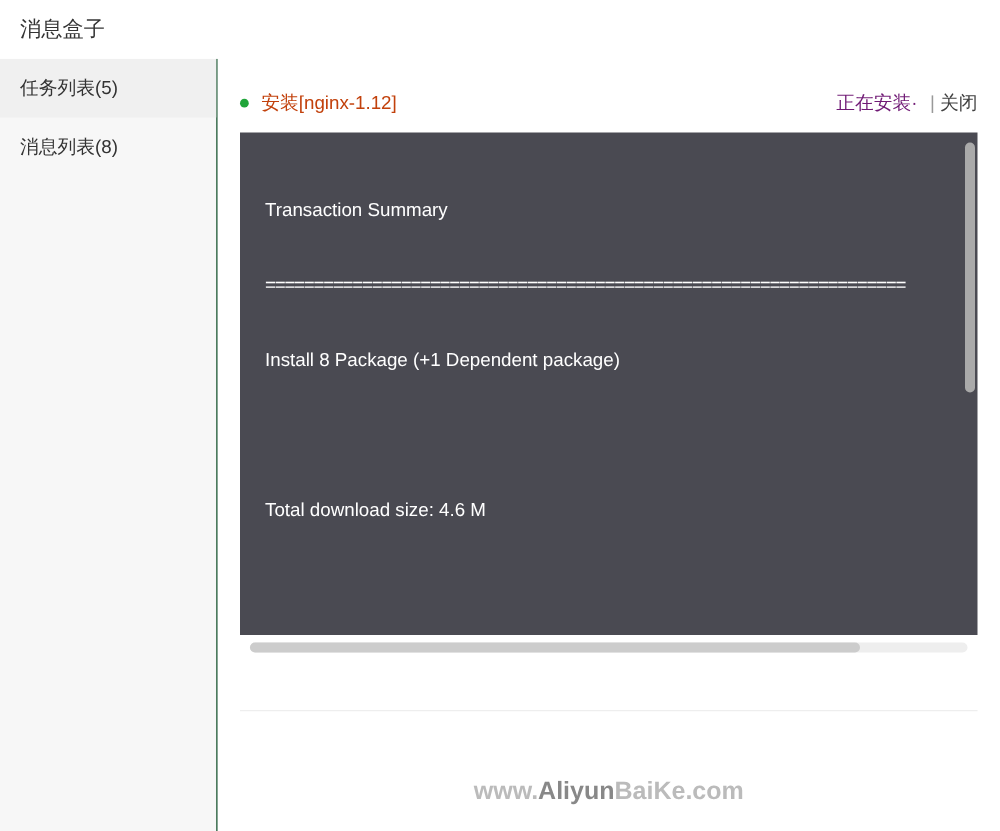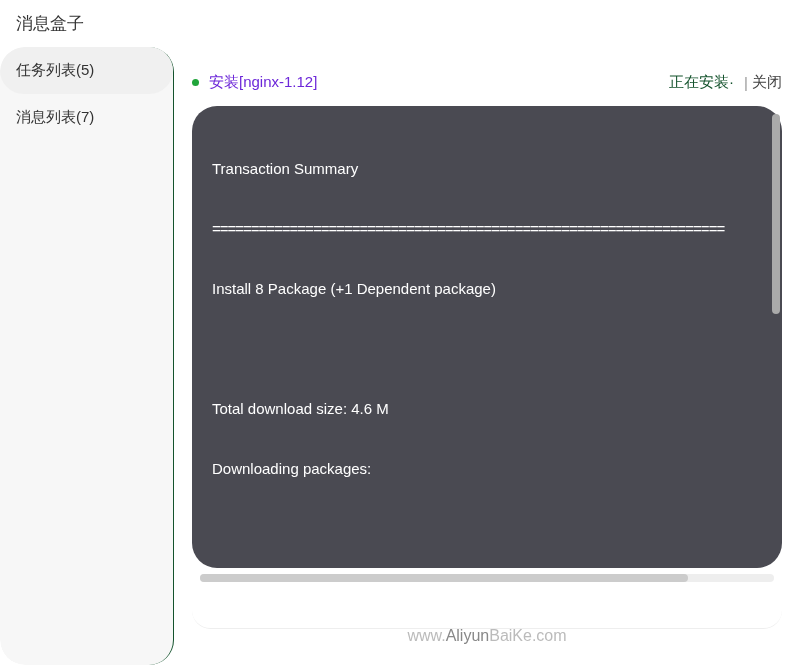--- a/index.html
+++ b/index.html
@@ -1,19 +1,18 @@
 <!DOCTYPE html>
 <html><head>
   <meta charset="utf-8">
   <style>
     * {
       margin: 0;
       padding: 0;
       box-sizing: border-box;
-      border-radius: 25px;
     }
     body {
       font-family: -apple-system, BlinkMacSystemFont, "Segoe UI", sans-serif;
       font-size: 15px;
       color: #333;
       background: #fff;
       width: 800px;
       height: 665px;
       overflow: hidden;
     }
@@ -64,24 +63,24 @@
       width: 7px;
       height: 7px;
       background: #20a53a;
       border-radius: 50%;
       margin-right: 10px;
       flex-shrink: 0;
     }
     .task-title {
       flex: 1;
       font-size: 15px;
-      color: #6d28d9;
+      color: #c2410c;
     }
     .task-status {
-      color: #14532d;
+      color: #701a75;
       font-size: 15px;
       margin-right: 6px;
     }
     .task-divider {
       color: #999;
       margin: 0 4px;
     }
     .task-action {
       color: #404040;
       font-size: 15px;
@@ -142,58 +141,57 @@
       display: flex;
       align-items: center;
       padding: 18px 0;
       border-bottom: 1px solid #eee;
     }
     .watermark {
       position: absolute;
       bottom: 20px;
       left: 50%;
       transform: translateX(-50%);
-      font-size: 16px;
+      font-size: 20px;
       color: #bbb;
       pointer-events: none;
       white-space: nowrap;
-      font-weight: 400;
+      font-weight: 700;
     }
     .watermark .dark {
       color: #888;
     }
   </style>
 </head>
 <body>
 
 <div class="container">
   <div class="header">消息盒子</div>
   <div class="body">
     <div class="sidebar">
       <div class="sidebar-item active">任务列表(5)</div>
-      <div class="sidebar-item">消息列表(7)</div>
+      <div class="sidebar-item">消息列表(8)</div>
     </div>
     <div class="main">
 
       <div class="task">
         <div class="task-header">
           <span class="bullet"></span>
           <span class="task-title">安装[nginx-1.12]</span>
           <span class="task-status">正在安装·</span>
           <span class="task-divider">|</span>
           <span class="task-action">关闭</span>
         </div>
         <div class="console-wrap">
           <div class="console">
 <div>Transaction Summary</div>
 <div class="console-separator">==================================================================</div>
 <div>Install 8 Package (+1 Dependent package)</div>
 <br>
 <div>Total download size: 4.6 M</div>
-<div>Downloading packages:</div>
           </div>
           <div class="scroll-track-v">
             <div class="scroll-thumb-v"></div>
           </div>
           <div class="scroll-track-h">
             <div class="scroll-thumb-h"></div>
           </div>
         </div>
       </div>
 

